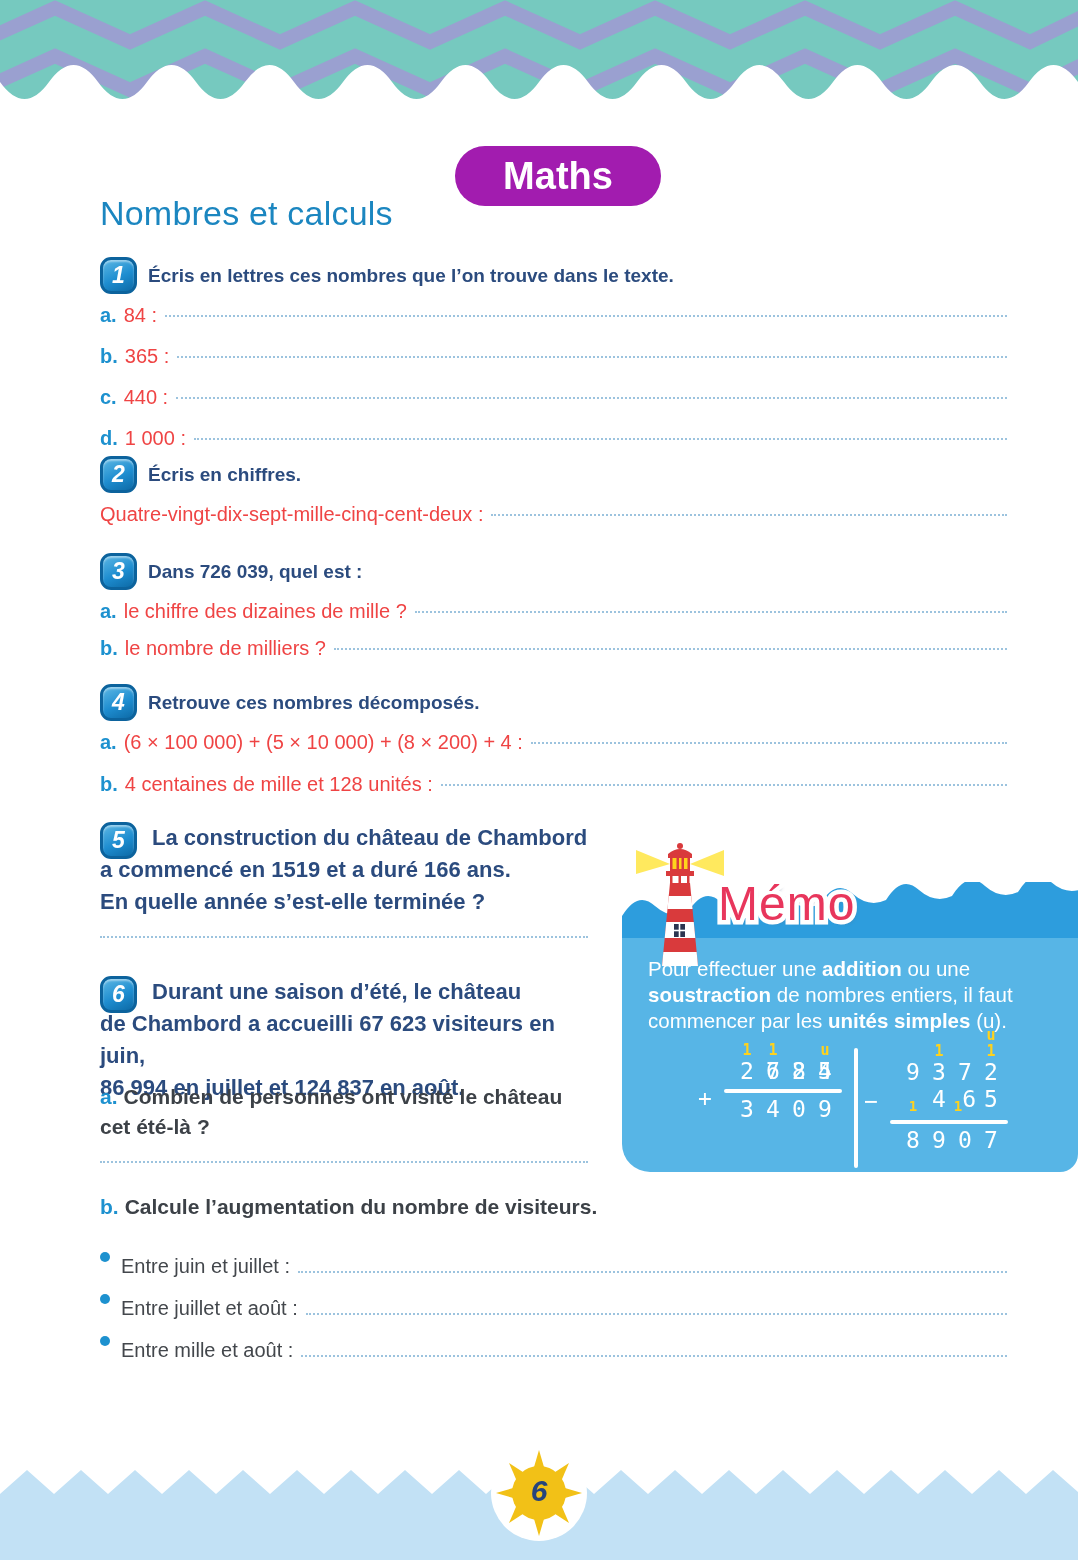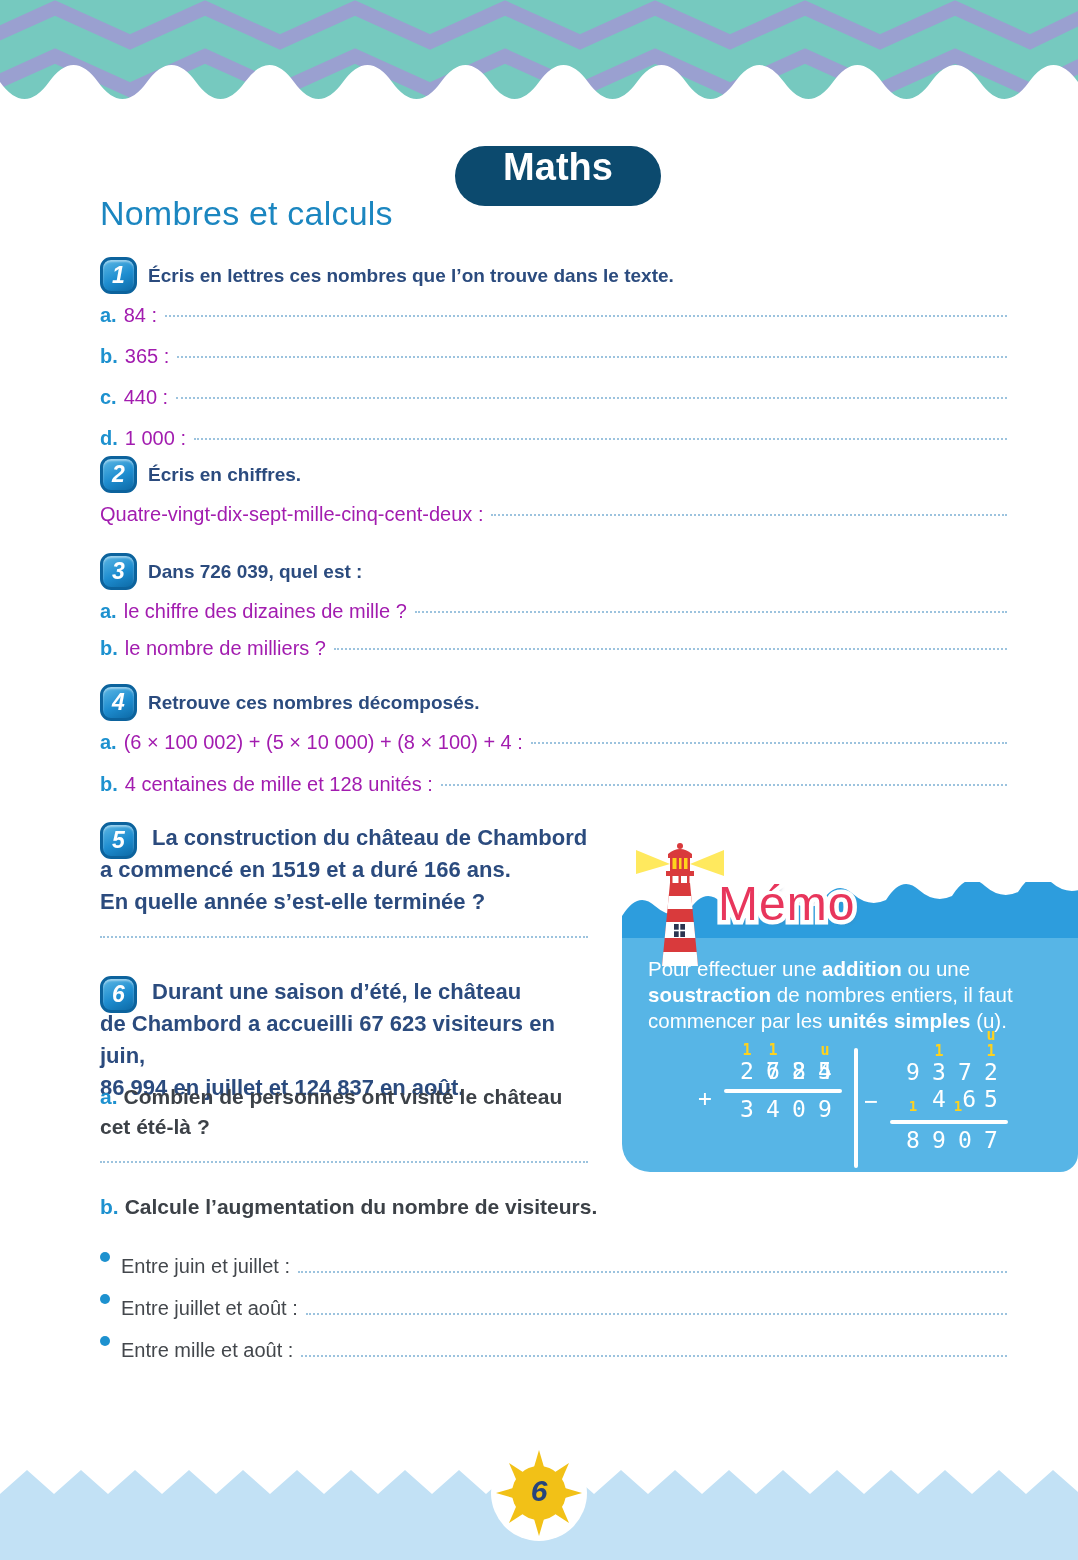--- a/index.html
+++ b/index.html
@@ -6,43 +6,43 @@
   html,body { background:#fff; }
   body { font-family:"Liberation Sans", sans-serif; }
   .page {
     position:relative; width:1078px; height:1560px; margin:0 auto;
     background:#ffffff; overflow:hidden;
   }
   
   .top-band { position:absolute; left:0; top:0; width:1078px; height:112px; }
   .maths-pill {
     position:absolute; left:455px; top:146px; width:206px; height:60px;
-    background:#0c4a6e; border-radius:30px;
-    display:flex; align-items:flex-start; justify-content:center;
+    background:#a21caf; border-radius:30px;
+    display:flex; align-items:center; justify-content:center;
     color:#fff; font-size:38px; font-weight:bold;
   }
   .page-title {
     position:absolute; left:100px; top:194px;
     color:#1b86c0; font-size:34px; font-weight:normal; letter-spacing:.2px;
   }
   
   .ex { position:absolute; left:100px; width:907px; }
   .ex-head { display:flex; align-items:center; gap:11px; margin-bottom:10px; }
   .badge {
     width:37px; height:37px; flex:0 0 37px; border-radius:11px;
     background:linear-gradient(155deg,#5cb7e4 0%,#1e8dd0 55%,#0d6aa6 100%);
     border:3px solid #0c639d;
     color:#fff; font-size:23px; font-weight:bold; font-style:italic;
     display:flex; align-items:center; justify-content:center;
     box-shadow:inset 0 2px 2px rgba(255,255,255,.45);
   }
   .ex-title { color:#2b4b7e; font-size:19px; font-weight:bold; }
   .item { display:flex; align-items:baseline; height:41px; }
   .item-letter { color:#1d91cf; font-weight:bold; font-size:20px; margin-right:7px; }
-  .item-text { color:#a21caf; font-size:20px; white-space:nowrap; }
+  .item-text { color:#ef4444; font-size:20px; white-space:nowrap; }
   .dots { flex:1; margin-left:8px; border-bottom:2.6px dotted #9cc3de; transform:translateY(-5px); }
   .answer-dots { border-bottom:2.6px dotted #9cc3de; height:3px; }
   .statement { color:#2b4b7e; font-size:22px; font-weight:bold; line-height:32px; }
   .statement .first-line { padding-left:52px; }
   .subq { font-size:21px; font-weight:bold; color:#3c4147; line-height:30px; }
   .subq .q-letter { color:#1d91cf; margin-right:6px; }
   .bullet-row { display:flex; align-items:flex-end; height:42px; }
   .bullet-dot { width:10px; height:10px; border-radius:50%; background:#1d91cf; margin-right:11px; align-self:center; }
   .bullet-text { color:#43474c; font-size:20px; white-space:nowrap; }
   
@@ -159,21 +159,21 @@
     </div>
   </div>
 
   <div class="ex" style="top:684px;">
     <div class="ex-head">
       <div class="badge">4</div>
       <div class="ex-title">Retrouve ces nombres décomposés.</div>
     </div>
     <div class="item" style="height:42px;">
       <span class="item-letter">a.</span>
-      <span class="item-text">(6 × 100 002) + (5 × 10 000) + (8 × 100) + 4 :</span>
+      <span class="item-text">(6 × 100 000) + (5 × 10 000) + (8 × 200) + 4 :</span>
       <span class="dots"></span>
     </div>
     <div class="item" style="height:42px;">
       <span class="item-letter">b.</span>
       <span class="item-text">4 centaines de mille et 128 unités :</span>
       <span class="dots"></span>
     </div>
   </div>
 
   <div class="ex" style="top:822px; width:495px;">

